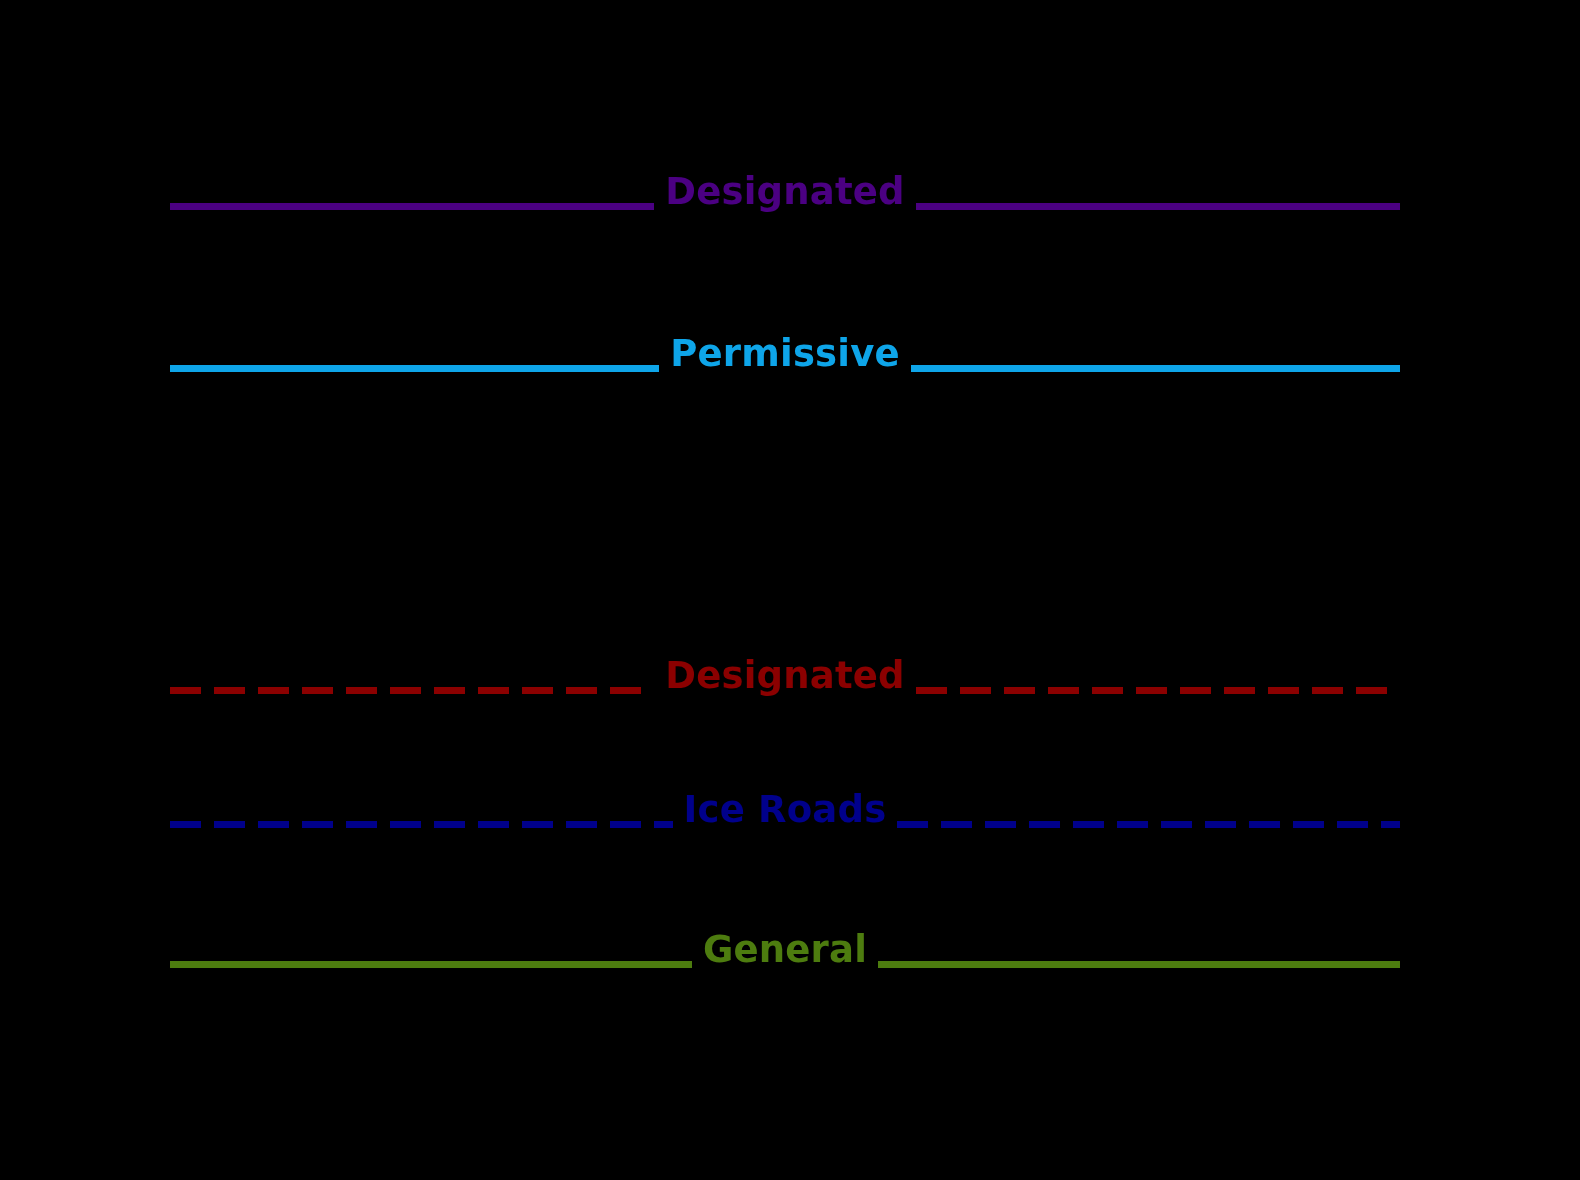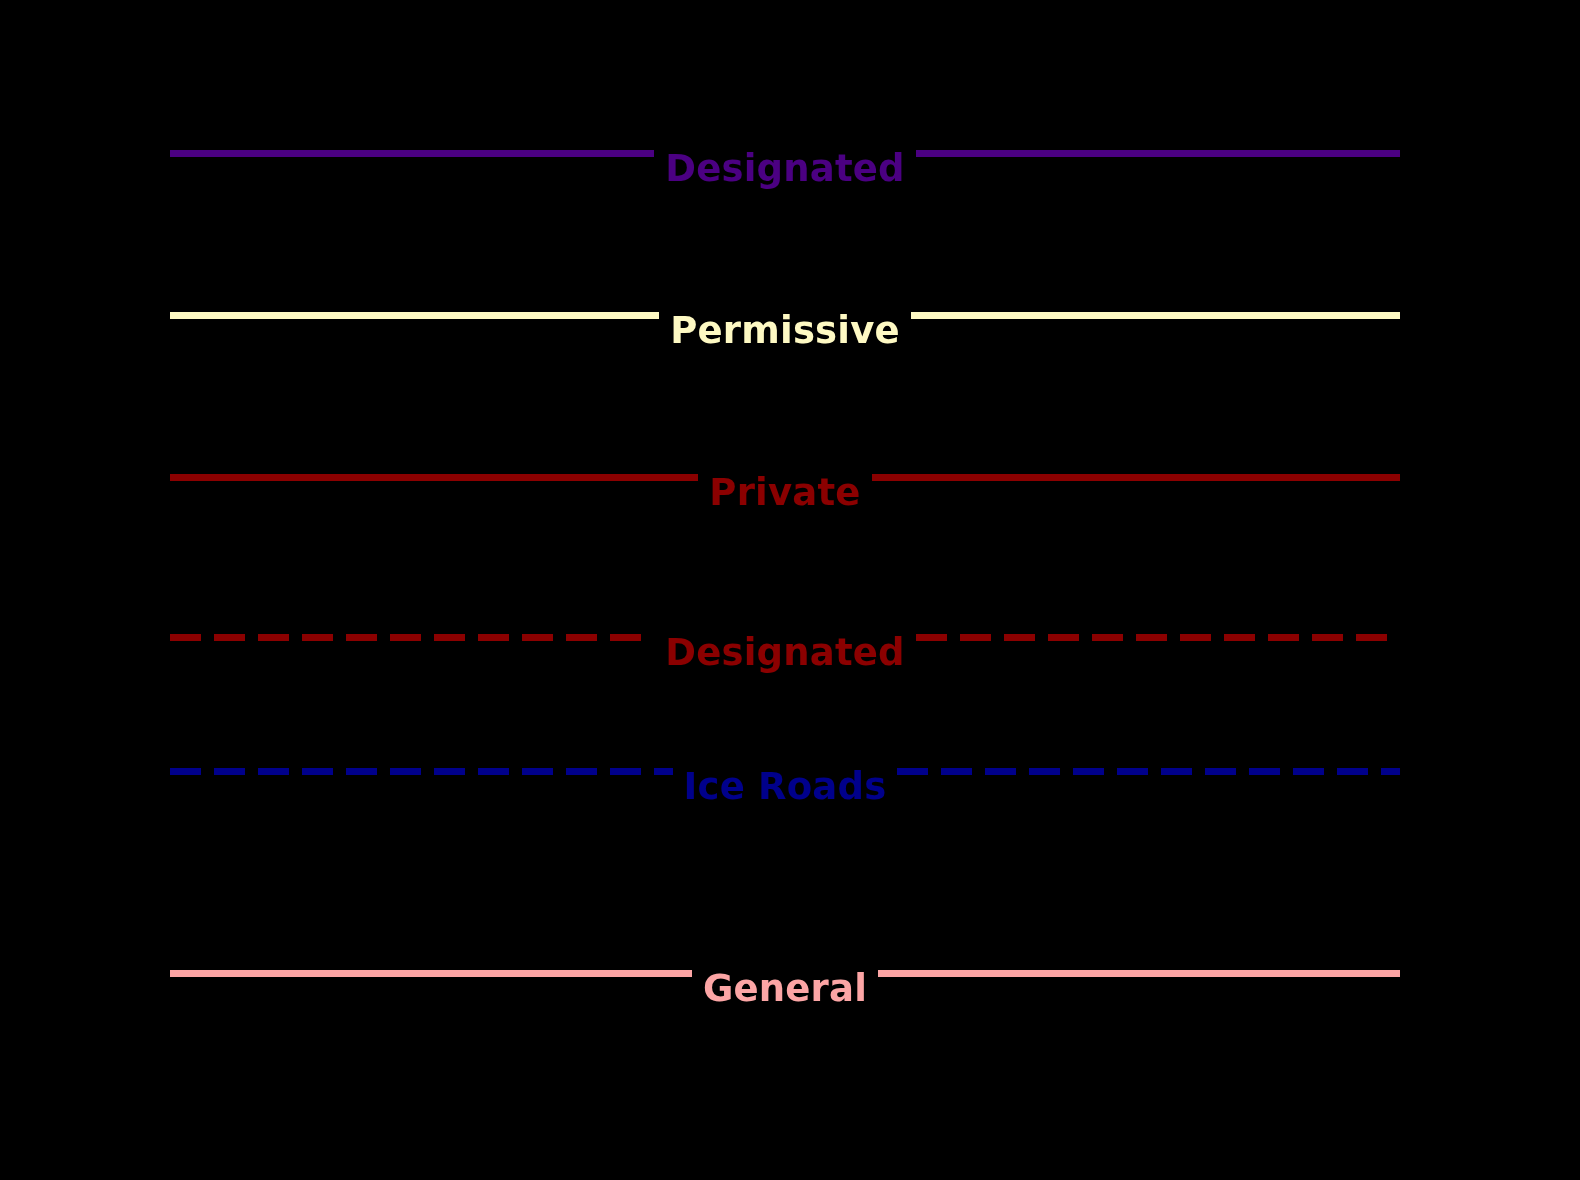--- a/index.html
+++ b/index.html
@@ -15,21 +15,21 @@
     background: #000000;
     overflow: hidden;
     font-family: "DejaVu Sans", sans-serif;
   }
   .legend-row {
     position: absolute;
     left: 170px;
     width: 1230px;
     height: 60px;
     display: flex;
-    align-items: flex-start;
+    align-items: flex-end;
     justify-content: center;
     gap: 0px;
   }
   .rule {
     flex: 1 1 auto;
     height: 7px;
     min-width: 10px;
   }
   .rule.solid {
     background-color: currentColor;
@@ -57,43 +57,38 @@
 <body>
 
 <div id="canvas">
 
   <div class="legend-row" style="top:150px; color:#4B0082;">
     <span class="rule solid left-rule"></span>
     <span class="legend-label">Designated</span>
     <span class="rule solid right-rule"></span>
   </div>
 
-  <div class="legend-row" style="top:312px; color:#fef9c3;">
+  <div class="legend-row" style="top:312px; color:#0ea5e9;">
     <span class="rule solid left-rule"></span>
     <span class="legend-label">Permissive</span>
     <span class="rule solid right-rule"></span>
   </div>
 
-  <div class="legend-row" style="top:474px; color:#8B0000;">
-    <span class="rule solid left-rule"></span>
-    <span class="legend-label">Private</span>
-    <span class="rule solid right-rule"></span>
-  </div>
 
   <div class="legend-row" style="top:634px; color:#8B0000;">
     <span class="rule dashed left-rule"></span>
     <span class="legend-label">Designated</span>
     <span class="rule dashed right-rule"></span>
   </div>
 
   <div class="legend-row" style="top:768px; color:#00008B;">
     <span class="rule dashed left-rule"></span>
     <span class="legend-label">Ice Roads</span>
     <span class="rule dashed right-rule"></span>
   </div>
 
-  <div class="legend-row" style="top:970px; color:#fca5a5;">
+  <div class="legend-row" style="top:908px; color:#4d7c0f;">
     <span class="rule solid left-rule"></span>
     <span class="legend-label">General</span>
     <span class="rule solid right-rule"></span>
   </div>
 
 </div>
 
 </body></html>

